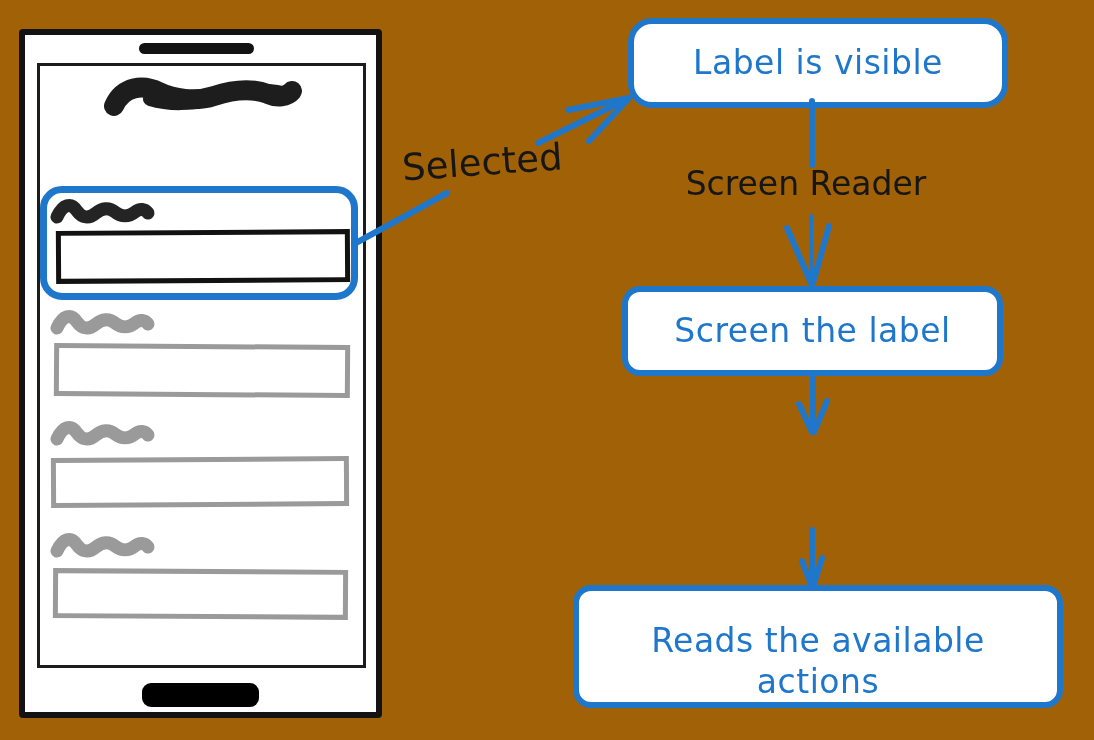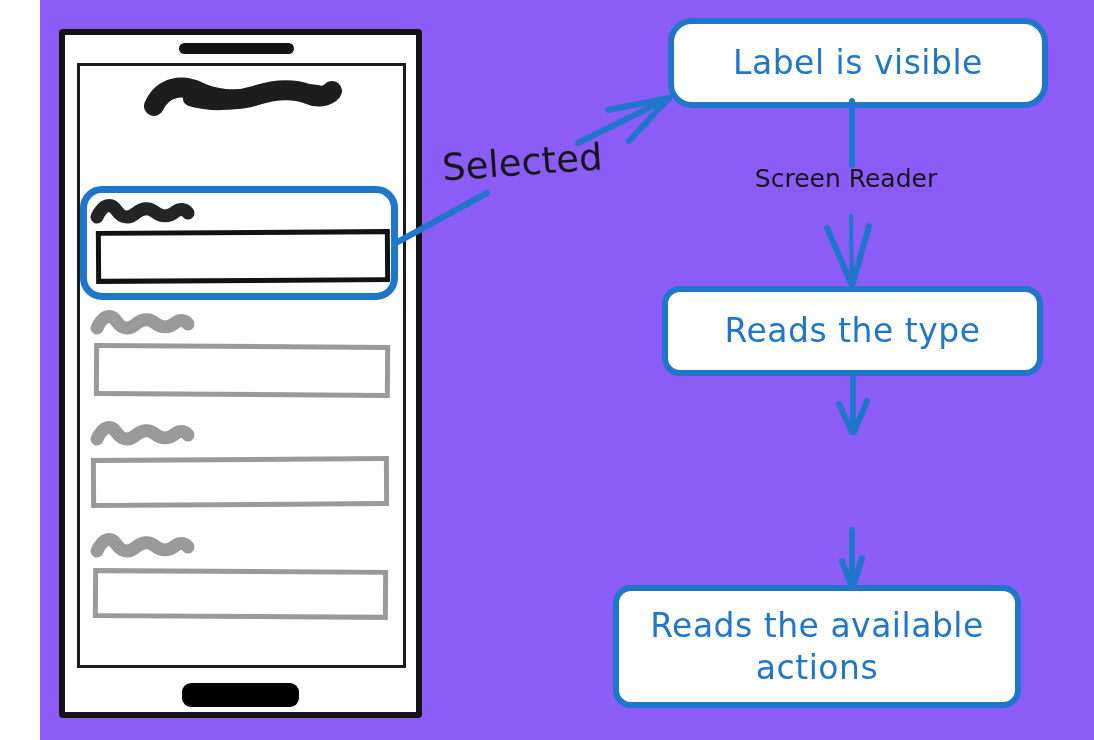--- a/index.html
+++ b/index.html
@@ -3,21 +3,21 @@
 <meta charset="utf-8">
 <style>
   * { box-sizing: border-box; margin: 0; padding: 0; }
   html, body { width: 1094px; height: 740px; }
   body {
     background: #ffffff;
     font-family: "DejaVu Sans", sans-serif;
     position: relative;
     overflow: hidden;
   }
-  .canvas { position: absolute; inset: 0; background: #8b5cf6; margin-left: 40px; }
+  .canvas { position: absolute; inset: 0; background: #a16207; }
 
   
   svg.overlay { position: absolute; left: 0; top: 0; z-index: 6; pointer-events: none; }
 
   
   .phone {
     position: absolute; left: 19px; top: 29px; width: 363px; height: 689px;
     border: 6px solid #131313; border-radius: 4px; background: #fff; z-index: 1;
   }
   .speaker {
@@ -49,27 +49,27 @@
   
   .fbox {
     position: absolute; border: 6px solid #1f77cb; border-radius: 18px;
     display: flex; align-items: center; justify-content: center; text-align: center;
     color: #1f77cb; background: #fff; z-index: 2;
   }
   .fbox span { font-size: 33px; letter-spacing: 0.5px; line-height: 1.25; }
   .b1 { left: 628px; top: 18px;  width: 380px; height: 90px; border-radius: 24px; }
   .b2 { left: 622px; top: 286px; width: 381px; height: 90px; }
   .b3 { left: 573px; top: 438px; width: 494px; height: 96px; }
-  .b4 { left: 573px; top: 585px; width: 408px; height: 123px; }
+  .b4 { left: 573px; top: 585px; width: 490px; height: 123px; align-items: flex-end; }
   .b4 span { max-width: 400px; }
 
   
   .annot { position: absolute; color: #161616; z-index: 3; white-space: nowrap; }
   .sel-annot { left: 402px; top: 141px; font-size: 37px; transform: rotate(-4deg); }
-  .sr-annot  { left: 660px; top: 164px; width: 292px; text-align: center; font-size: 25px; }
+  .sr-annot  { left: 660px; top: 164px; width: 292px; text-align: center; font-size: 33px; }
 </style>
 </head>
 <body>
 
 <div class="canvas">
 
   <div class="phone">
     <div class="speaker"></div>
     <div class="screen">
       <div class="selbox"></div>
@@ -78,21 +78,21 @@
       <div class="input in-gray g2"></div>
       <div class="input in-gray g3"></div>
     </div>
     <div class="home"></div>
   </div>
 
   <div class="fbox b1">
     <span>Label is visible</span>
   </div>
   <div class="fbox b2">
-    <span>Reads the type</span>
+    <span>Screen the label</span>
   </div>
   <div class="fbox b4">
     <span>Reads the available actions</span>
   </div>
 
   <div class="annot sel-annot">Selected</div>
   <div class="annot sr-annot">Screen Reader</div>
 
   <svg class="overlay" width="1094" height="740" viewBox="0 0 1094 740" xmlns="http://www.w3.org/2000/svg">
     <g fill="none" stroke-linecap="round" stroke-linejoin="round">

